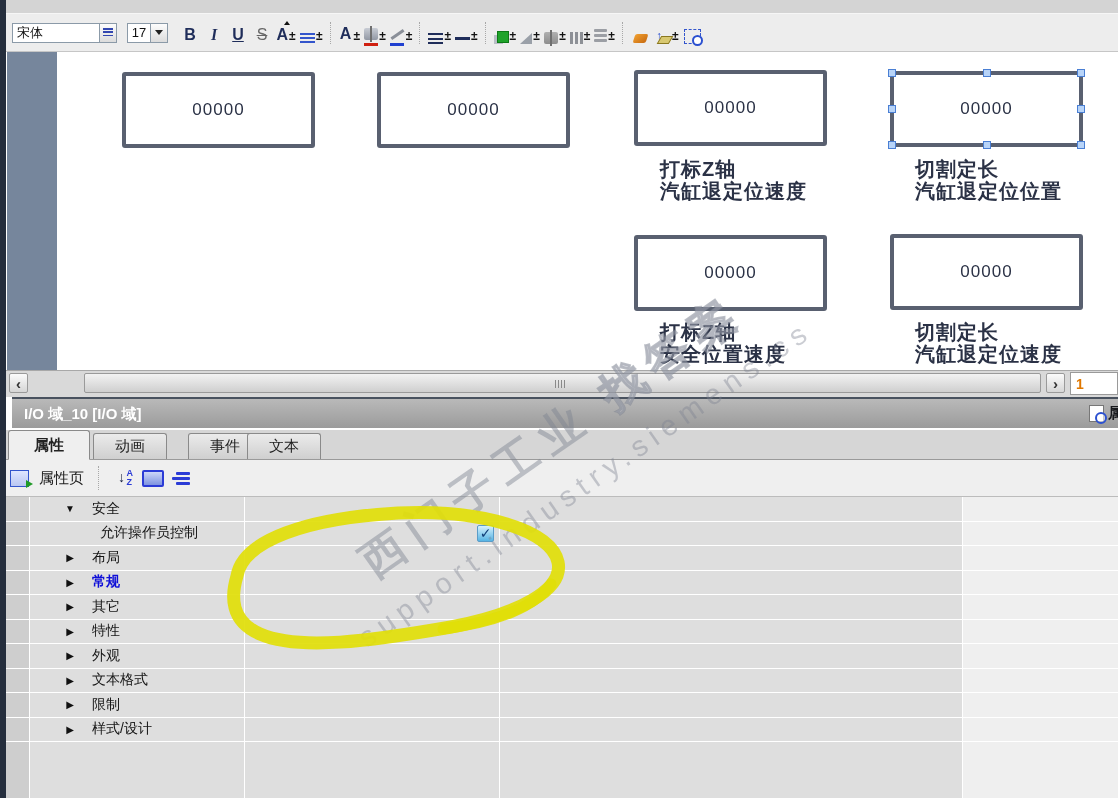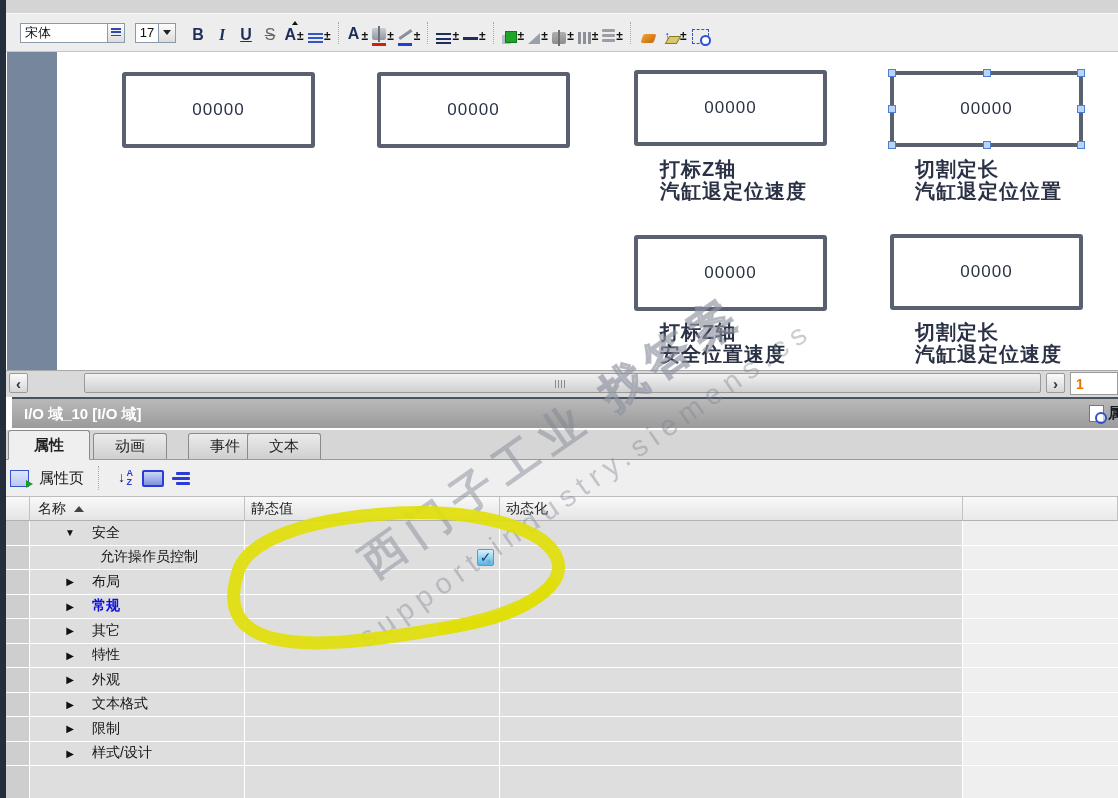--- a/index.html
+++ b/index.html
@@ -5,21 +5,21 @@
   html,body{margin:0;padding:0;background:#fff;}
   #root{position:relative;width:1118px;height:798px;overflow:hidden;
         font-family:"Liberation Sans","DejaVu Sans",sans-serif;background:#fff;}
 
   
   .top-strip{position:absolute;left:0;top:0;width:1118px;height:13px;background:#d4d4d4;border-bottom:1px solid #f6f6f6;}
   .left-edge{position:absolute;left:0;top:0;width:6px;height:798px;background:#252e3d;z-index:40;}
 
   
   .fmt-toolbar{position:absolute;left:0;top:14px;width:1118px;height:38px;background:#ededed;
-               border-bottom:1px solid #c6c6c6;display:flex;align-items:center;padding-left:20px;box-sizing:border-box;}
+               border-bottom:1px solid #c6c6c6;display:flex;align-items:center;padding-left:12px;box-sizing:border-box;}
   .combo{display:flex;align-items:center;height:22px;}
   .combo .cfield{background:#fff;border:1px solid #8b9aa8;height:20px;display:flex;align-items:center;
                  padding:0 4px;font-size:13px;color:#111;box-sizing:border-box;}
   .font-field{width:88px;}
   .size-field{width:24px;justify-content:center;}
   .cbtn{width:17px;height:20px;border:1px solid #8b9aa8;border-left:none;background:linear-gradient(#fdfdfd,#dcdcdc);
         display:flex;align-items:center;justify-content:center;box-sizing:border-box;cursor:pointer;}
   .lines-ic{width:10px;height:9px;background:repeating-linear-gradient(to bottom,#3347b0 0 1.6px,transparent 1.6px 3.4px);}
   .tri-down{width:0;height:0;border-left:4px solid transparent;border-right:4px solid transparent;border-top:5px solid #222;}
   .tsep{width:1px;height:22px;border-left:1px dotted #a8a8a8;margin:0 5px;}
@@ -423,34 +423,20 @@
     <span class="ib">
       <span class="ic-tree">
           <i></i>
           <i></i>
           <i></i>
         </span>
     </span>
   </div>
 
   <div class="ptable">
-    <div class="prow hdr">
-      <div class="cell c-gutter"></div>
-      <div class="cell c-name">
-        <span class="hname-lbl">名称</span>
-        <span class="sort-up"></span>
-      </div>
-      <div class="cell c-static">
-        <span class="hpad">静态值</span>
-      </div>
-      <div class="cell c-dyn">
-        <span class="hpad">动态化</span>
-      </div>
-      <div class="cell c-extra"></div>
-    </div>
     <div id="prows" style="display:flex;flex-direction:column;flex:1;">
         <div class="prow lv1">
           <div class="cell c-gutter"></div>
           <div class="cell c-name">
             <span class="arrow">▼</span>
             <span class="rlabel">安全</span>
           </div>
           <div class="cell c-static"></div>
           <div class="cell c-dyn"></div>
           <div class="cell c-extra"></div>

